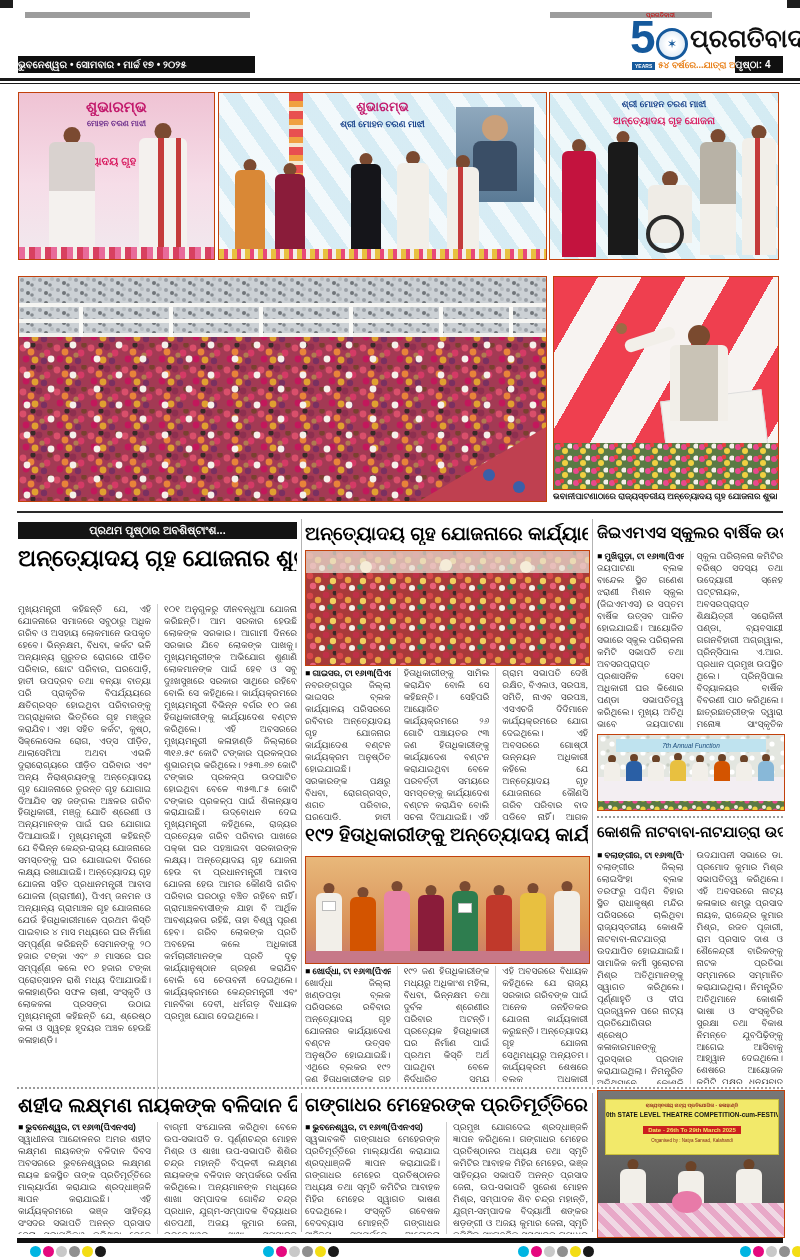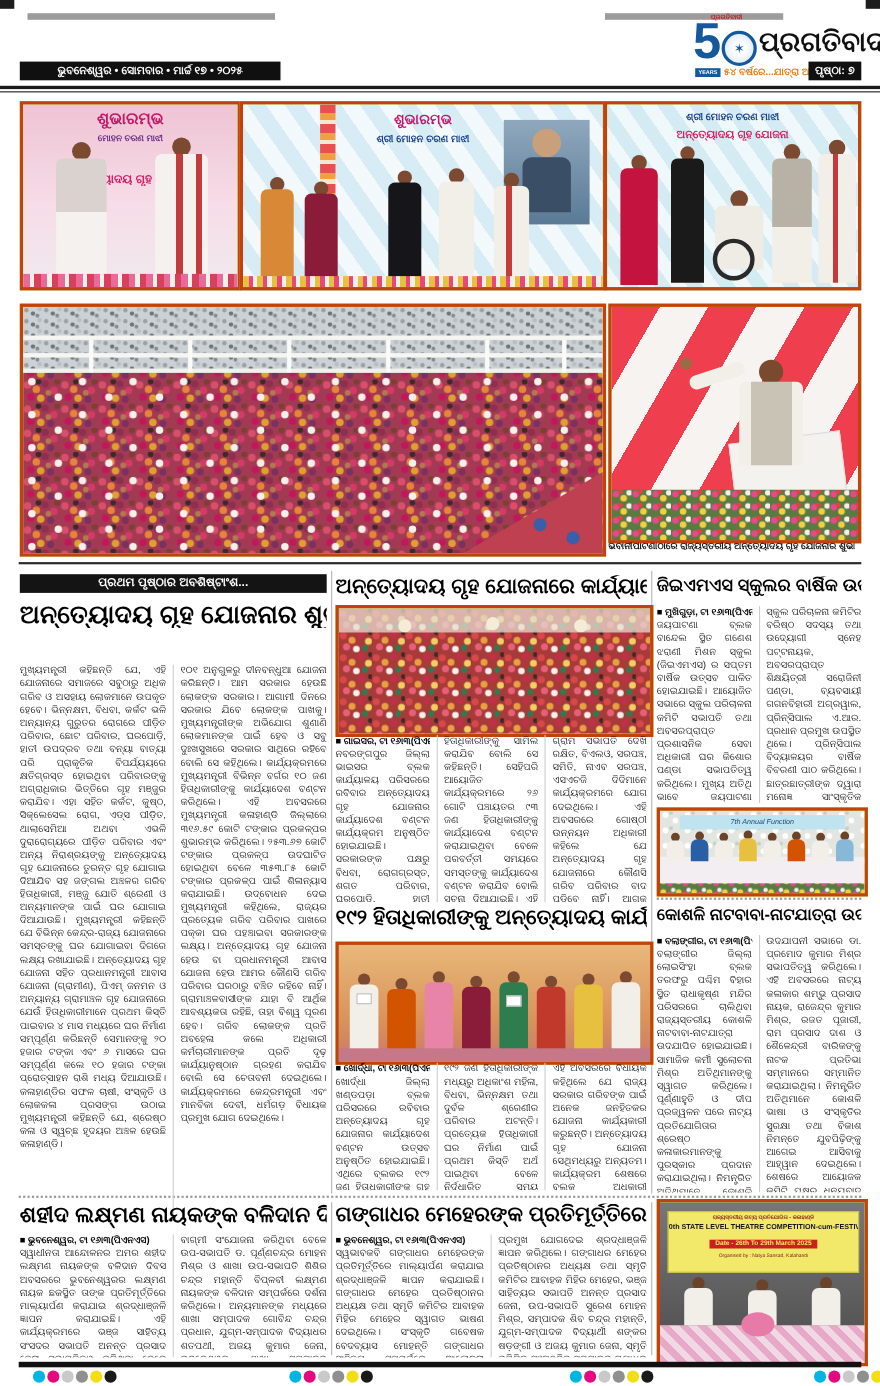--- a/index.html
+++ b/index.html
@@ -13,24 +13,24 @@
     font-size:40px;font-weight:bold;color:#1b80cc;letter-spacing:1px;
     text-shadow:1px 1px 0 #0d4a86,-1px -1px 0 #0d4a86;}
   .masthead{position:absolute;left:630px;top:12px;width:165px;height:64px;}
   .mh-tiny{position:absolute;left:16px;top:0;font-size:6px;color:#c01818;font-weight:bold;}
   .mh-five{position:absolute;left:0;top:2px;font-size:46px;font-weight:bold;color:#15599c;line-height:1;}
   .mh-emblem{position:absolute;left:26px;top:16px;width:26px;height:26px;border:3px solid #15599c;border-radius:50%;
     background:radial-gradient(circle,#ffffff 30%,#cfe0f0 100%);text-align:center;line-height:26px;font-size:12px;color:#15599c;}
   .mh-years{position:absolute;left:2px;top:50px;font-size:5px;font-weight:bold;color:#fff;background:#15599c;padding:1px 3px;}
   .mh-name{position:absolute;left:60px;top:12px;font-size:25px;font-weight:bold;color:#101010;}
   .mh-tagline{position:absolute;left:28px;top:48px;font-size:9px;font-weight:bold;color:#e87f16;white-space:nowrap;}
-  .blackbox{position:absolute;background:#101010;color:#ffffff;font-size:10px;height:17px;line-height:17px;text-align:center;font-weight:bold;}
+  .blackbox{position:absolute;background:#101010;color:#ffffff;font-size:10px;height:17px;line-height:17px;text-align:left;font-weight:bold;}
   .headrule{position:absolute;left:0;top:78px;width:800px;height:2px;border-top:3px solid #1a1a1a;border-bottom:1px solid #1a1a1a;}
   
-  .ph{position:absolute;overflow:hidden;border:3px solid #c2410c;background:#bef264;}
+  .ph{position:absolute;overflow:hidden;border:1px solid #c2410c;background:#fef9c3;}
   .ph .txt{position:absolute;left:0;right:0;text-align:center;white-space:nowrap;overflow:hidden;}
   .prs{position:absolute;}
   .prs .h{position:absolute;left:50%;transform:translateX(-50%);top:0;border-radius:50%;background:#7b4a31;}
   .prs .b{position:absolute;left:0;right:0;bottom:0;border-radius:6px 6px 0 0;}
   .caption{position:absolute;font-size:8.5px;font-weight:bold;color:#111;text-align:center;white-space:nowrap;overflow:hidden;}
   
   .vrule{position:absolute;width:1px;background:#b3b3b3;}
   .dotrule{position:absolute;border-top:2px dotted #9a9a9a;height:0;}
   .kicker{position:absolute;background:#141414;color:#fff;text-align:center;font-weight:bold;font-size:11px;height:17px;line-height:17px;}
   .headline{position:absolute;font-weight:bold;color:#000;text-align:center;white-space:nowrap;overflow:hidden;line-height:1.15;}
@@ -57,21 +57,21 @@
 
   <div class="masthead">
     <div class="mh-tiny">ପ୍ରଗତିବାଦୀ</div>
     <div class="mh-five">5</div>
     <div class="mh-emblem">✶</div>
     <div class="mh-years">YEARS</div>
     <div class="mh-name">ପ୍ରଗତିବାଦୀ</div>
     <div class="mh-tagline">୫୪ ବର୍ଷରେ...ଯାତ୍ରା ଅବିରତ</div>
   </div>
   <div class="blackbox" style="left:18px;top:56px;width:237px">ଭୁବନେଶ୍ୱର • ସୋମବାର • ମାର୍ଚ୍ଚ ୧୭ • ୨୦୨୫</div>
-  <div class="blackbox" style="left:735px;top:56px;width:48px">ପୃଷ୍ଠା: ୭</div>
+  <div class="blackbox" style="left:735px;top:56px;width:48px">ପୃଷ୍ଠା: 4</div>
   <div class="headrule"></div>
 
   <div class="ph" style="left:18px;top:92px;width:195px;height:166px">
     <div class="abs" style="inset:0;background:linear-gradient(180deg,#efc3d4 0%,#f6dde8 55%,#f1e9ee 100%)"></div>
     <div class="txt" style="top:5px;font-size:15px;font-weight:bold;color:#c2186b">ଶୁଭାରମ୍ଭ</div>
     <div class="txt" style="top:26px;font-size:8px;font-weight:bold;color:#6a2c8a">ମୋହନ ଚରଣ ମାଝୀ</div>
     <div class="txt" style="top:62px;font-size:11px;font-weight:bold;color:#d81b60">ଅନ୍ତ୍ୟୋଦୟ ଗୃହ ଯୋଜନା</div>
     <div class="prs" style="left:30px;top:34px;width:46px;height:124px">
       <div class="h" style="width:17px;height:17px"></div>
       <div class="b" style="top:15px;background:linear-gradient(180deg,#d9d2cf 0 45%,#f4f1ee 45%)"></div>

